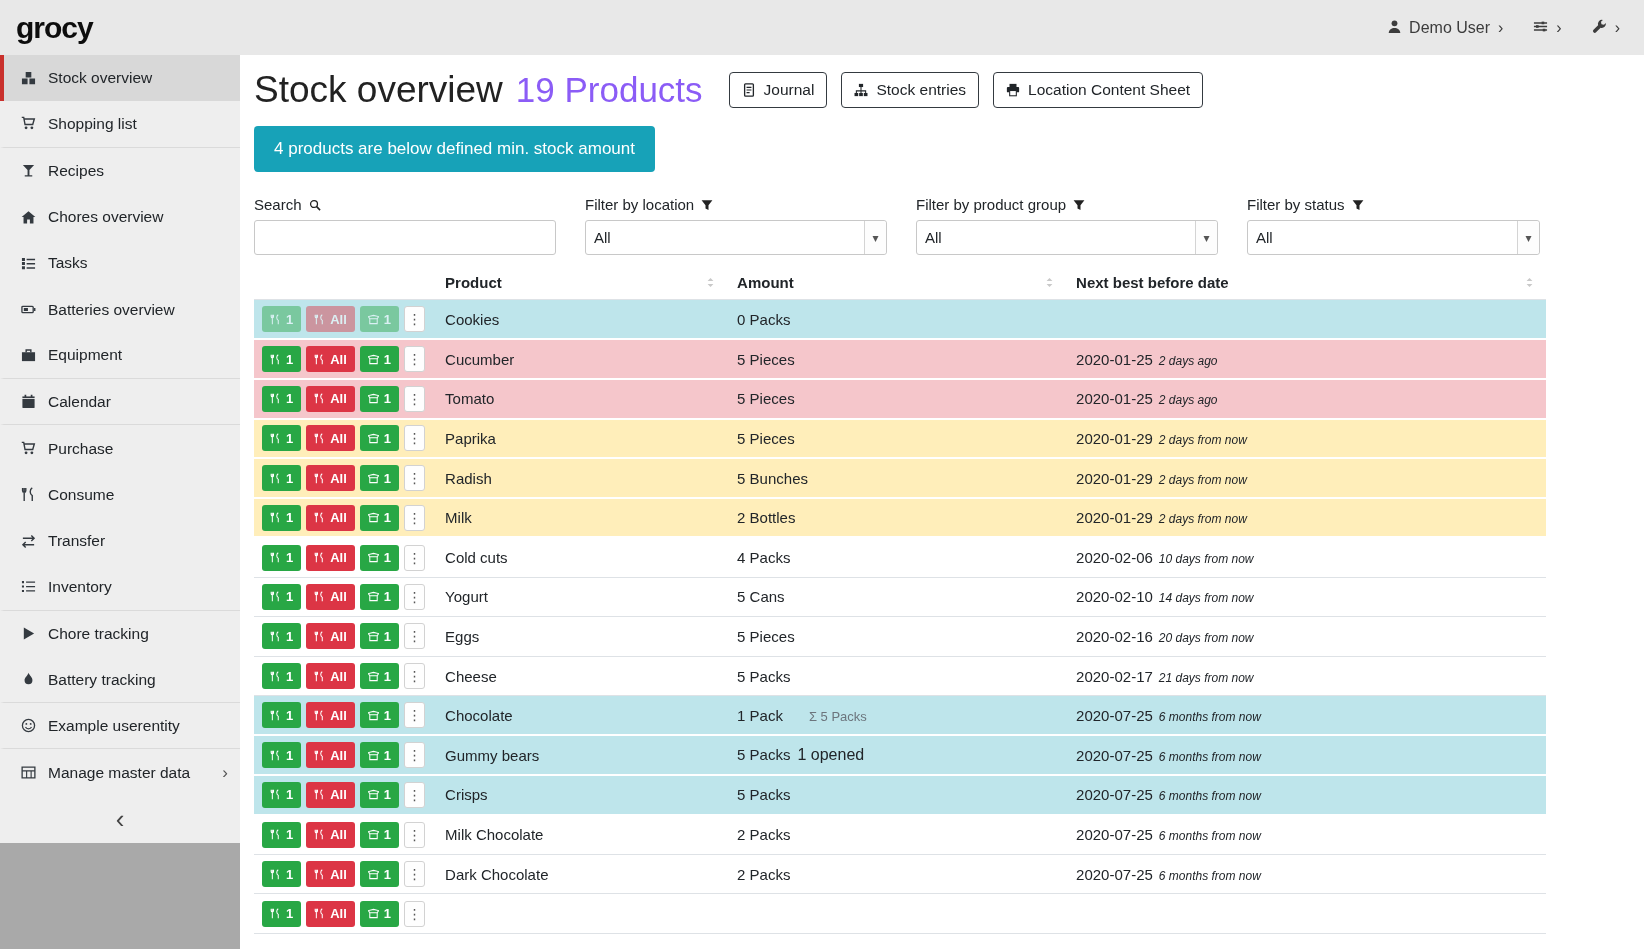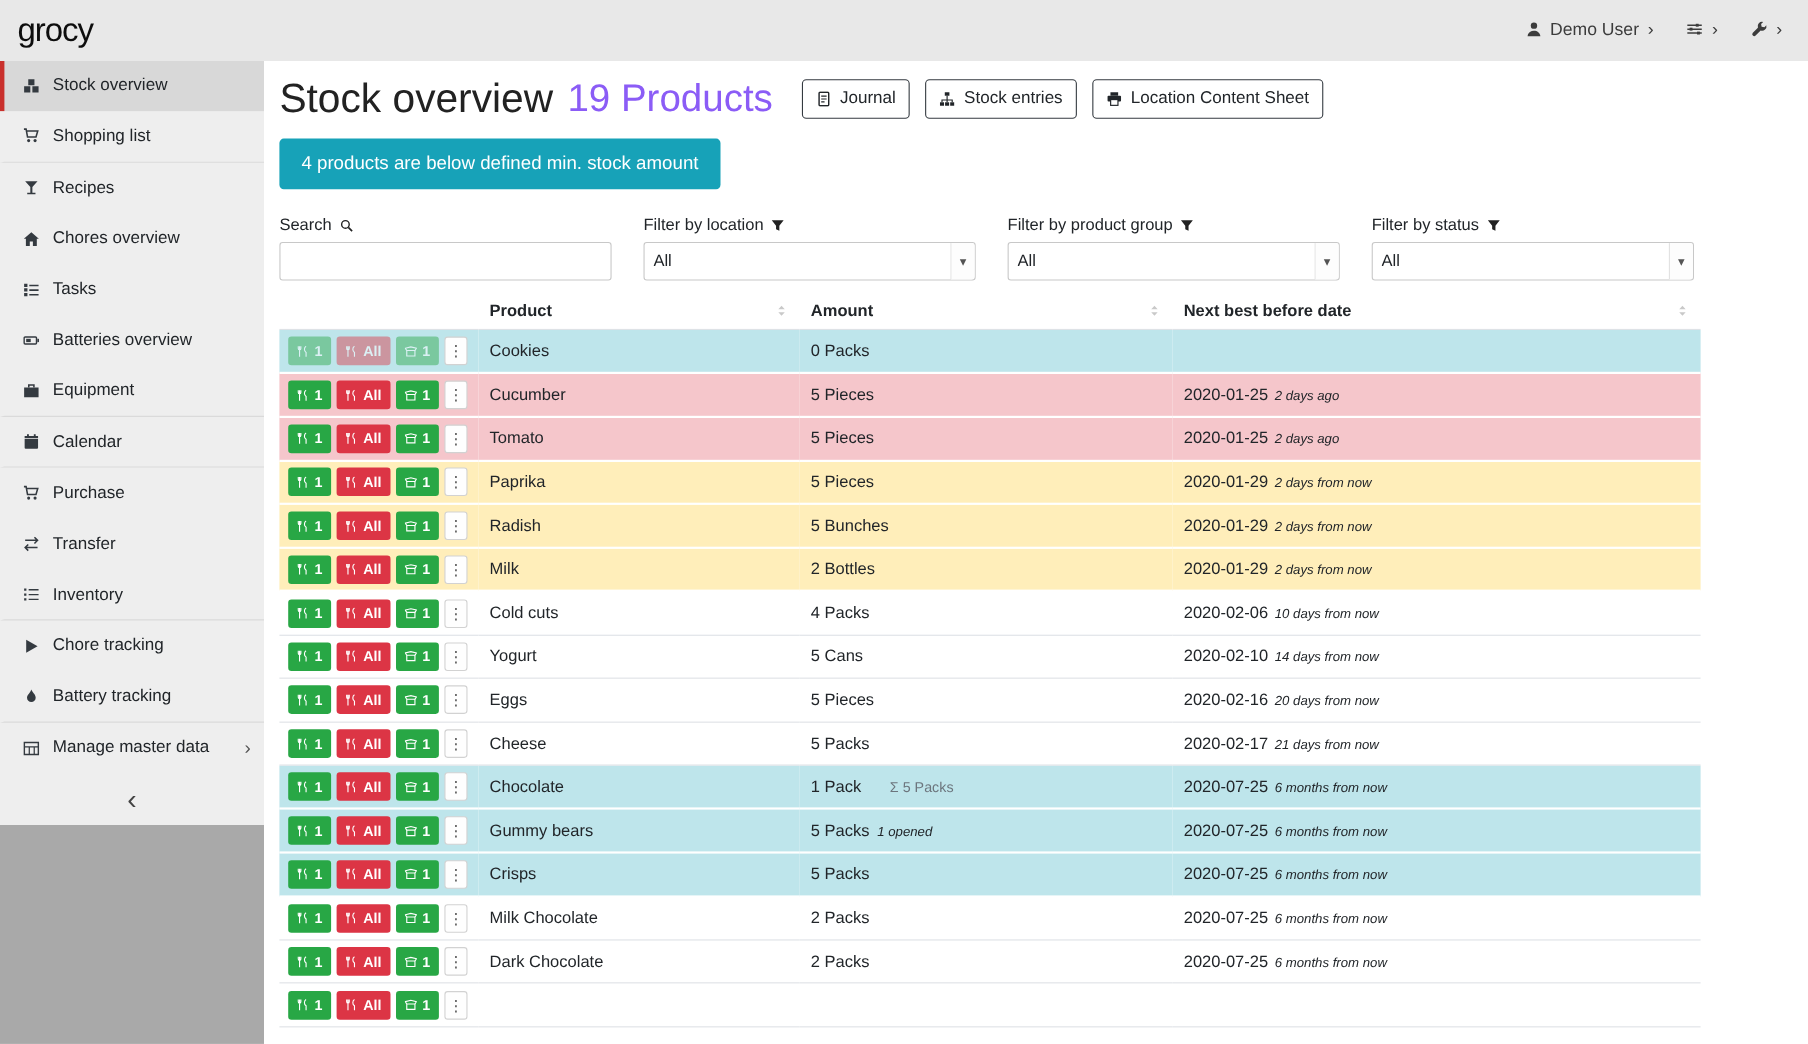--- a/index.html
+++ b/index.html
@@ -5,21 +5,21 @@
   * { box-sizing: border-box; margin: 0; padding: 0; }
   html,body { width:1644px; height:949px; overflow:hidden; }
   body { font-family:"Liberation Sans", sans-serif; background:#fff; color:#212529; }
   .icon { display:inline-flex; align-items:center; justify-content:center; }
   .icon svg { display:block; }
 
   
   .topbar { position:fixed; top:0; left:0; right:0; height:55px; background:#e8e8e8;
             display:flex; align-items:center; justify-content:space-between;
             padding:0 24px 0 16px; z-index:20; }
-  .logo { font-size:30px; font-weight:normal; letter-spacing:-1px; color:#0d0d0d; cursor:pointer; }
+  .logo { font-size:30px; font-weight:bold; letter-spacing:-1px; color:#0d0d0d; cursor:pointer; }
   .topbar-right { display:flex; align-items:center; gap:30px; color:#3c3c3c; }
   .topbar-item { display:flex; align-items:flex-start; gap:7px; font-size:16px; cursor:pointer; color:#3c3c3c; }
   .topbar-item .icon { font-size:15px; }
   .topbar-item .chev { font-size:16px; margin-left:1px; color:#3c3c3c; }
 
   
   .sidebar { position:fixed; top:55px; left:0; bottom:0; width:240px; background:#eeeeee;
              display:flex; flex-direction:column; z-index:10; }
   .side-menu { display:flex; flex-direction:column; }
   .side-item { display:flex; align-items:center; gap:9px; height:46.3px; flex:0 0 auto;
@@ -82,21 +82,21 @@
   .rowbtns { display:flex; align-items:center; gap:5px; }
   .btn-s { display:inline-flex; align-items:center; gap:5px; height:26px; padding:0 8px;
            border:none; border-radius:3px; color:#fff; font-size:13px; font-weight:bold;
            cursor:pointer; font-family:"Liberation Sans", sans-serif; }
   .btn-s .bicon { font-size:11px; }
   .btn-dots { height:26px; width:21px; background:#fefefe; border:1px solid #d2d2d2;
               border-radius:3px; color:#555; font-size:14px; cursor:pointer;
               display:inline-flex; align-items:center; justify-content:center; }
   tr.btns-disabled .btn-s { opacity:.45; }
   .amt-agg { color:#6c757d; font-size:13px; margin-left:26px; }
-  .amt-note { font-size:12px; font-style:italic; margin-left:7px; }
+  .amt-note { font-size:16px; margin-left:7px; }
   .date-rel { font-size:12px; font-style:italic; margin-left:6px; }
 </style>
 </head>
 <body>
 
 <header class="topbar">
   <div class="logo">grocy</div>
   <div class="topbar-right">
       <div class="topbar-item">
         <span class="icon">
@@ -210,20 +210,29 @@
             <path fill="none" stroke="currentColor" stroke-width="1.5" d="M.8 1.5h2.1l1.4 7.6h8.2l1.7-5.9H3.4"></path>
             <circle cx="5.4" cy="12.6" r="1.5" fill="currentColor"></circle>
             <circle cx="11.6" cy="12.6" r="1.5" fill="currentColor"></circle>
           </svg>
         </span>
         <span class="slabel">Purchase</span>
       </div>
       <div class="side-item">
         <span class="icon sicon">
           <svg width="1em" height="1em" viewBox="0 0 16 16" xmlns="http://www.w3.org/2000/svg">
+            <path fill="none" stroke="currentColor" stroke-width="1.5" d="M3.4 1v5.2M1.7 1v3a1.7 1.7 0 0 0 3.4 0V1M3.4 6.2V15"></path>
+            <path fill="none" stroke="currentColor" stroke-width="1.5" d="M12 1c-2.9 1.7-2.9 6.6 0 8.3V15"></path>
+          </svg>
+        </span>
+        <span class="slabel">Consume</span>
+      </div>
+      <div class="side-item">
+        <span class="icon sicon">
+          <svg width="1em" height="1em" viewBox="0 0 16 16" xmlns="http://www.w3.org/2000/svg">
             <path fill="none" stroke="currentColor" stroke-width="1.5" d="M2 4.5h12M11 1.5l3 3-3 3"></path>
             <path fill="none" stroke="currentColor" stroke-width="1.5" d="M14 11.5H2M5 8.5l-3 3 3 3"></path>
           </svg>
         </span>
         <span class="slabel">Transfer</span>
       </div>
       <div class="side-item divider">
         <span class="icon sicon">
           <svg width="1em" height="1em" viewBox="0 0 16 16" xmlns="http://www.w3.org/2000/svg">
             <path fill="currentColor" d="M1 2.2h2.2v2.2H1zM5.4 2.7h9.6V4H5.4zM1 6.9h2.2v2.2H1zM5.4 7.4h9.6v1.3H5.4zM1 11.6h2.2v2.2H1zM5.4 12.1h9.6v1.3H5.4z"></path>
@@ -239,20 +248,31 @@
         </span>
         <span class="slabel">Chore tracking</span>
       </div>
       <div class="side-item divider">
         <span class="icon sicon">
           <svg width="1em" height="1em" viewBox="0 0 16 16" xmlns="http://www.w3.org/2000/svg">
             <path fill="currentColor" d="M8 .8c.9 2.8 4.2 4.6 4.2 8a4.2 4.2 0 0 1-8.4 0C3.8 6 6.8 4.4 8 .8z"></path>
           </svg>
         </span>
         <span class="slabel">Battery tracking</span>
+      </div>
+      <div class="side-item divider">
+        <span class="icon sicon">
+          <svg width="1em" height="1em" viewBox="0 0 16 16" xmlns="http://www.w3.org/2000/svg">
+            <circle cx="8" cy="8" r="6.5" fill="none" stroke="currentColor" stroke-width="1.4"></circle>
+            <circle cx="5.7" cy="6.3" r="1" fill="currentColor"></circle>
+            <circle cx="10.3" cy="6.3" r="1" fill="currentColor"></circle>
+            <path fill="none" stroke="currentColor" stroke-width="1.3" d="M4.8 9.6a3.6 3.6 0 0 0 6.4 0"></path>
+          </svg>
+        </span>
+        <span class="slabel">Example userentity</span>
       </div>
       <div class="side-item">
         <span class="icon sicon">
           <svg width="1em" height="1em" viewBox="0 0 16 16" xmlns="http://www.w3.org/2000/svg">
             <path fill="none" stroke="currentColor" stroke-width="1.4" d="M1.2 2.2h13.6v11.6H1.2z"></path>
             <path fill="none" stroke="currentColor" stroke-width="1.2" d="M1.2 6.3h13.6M6 6.3v7.5M10.8 6.3v7.5"></path>
           </svg>
         </span>
         <span class="slabel">Manage master data</span>
         <span class="icon side-chev">›</span>

